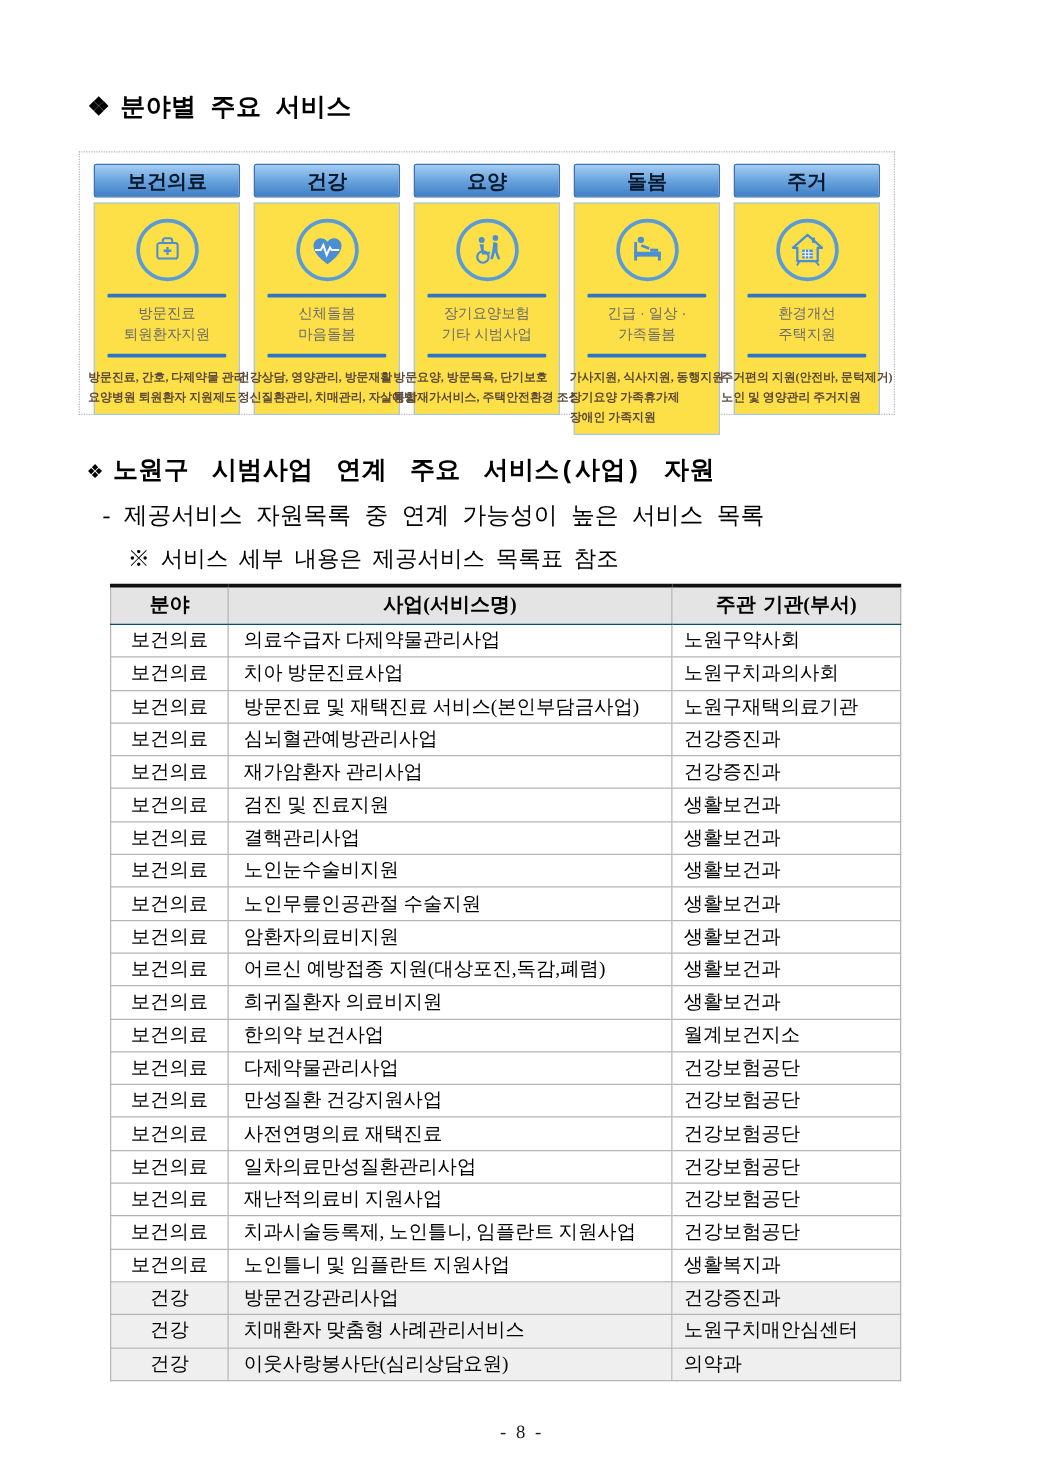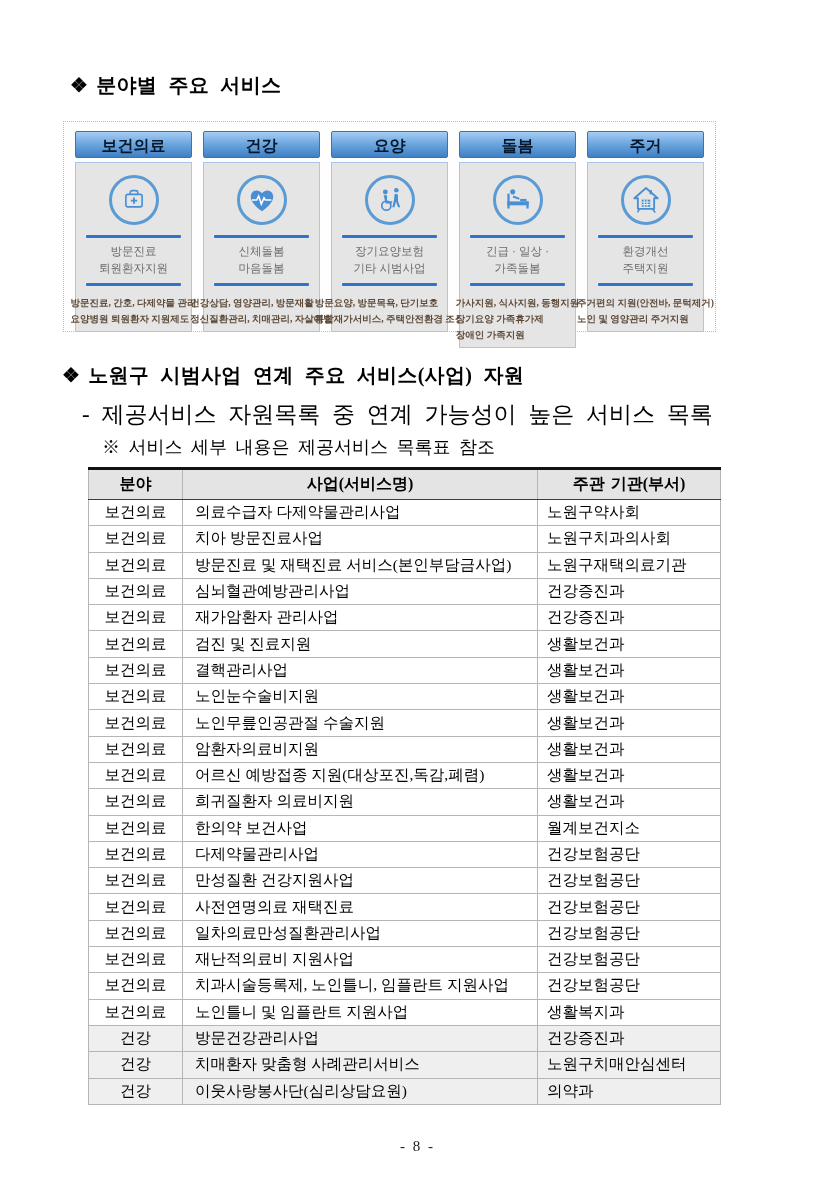--- a/index.html
+++ b/index.html
@@ -16,43 +16,43 @@
     --detail-text-brown:#5D4A38;
   }
   html,body{margin:0;padding:0;}
   body{
     width:835px;height:1180px;background:#ffffff;position:relative;
     font-family:"Liberation Serif","DejaVu Serif",serif;color:#000;
     overflow:hidden;
   }
   .sec-title{position:absolute;font-weight:bold;font-size:20px;word-spacing:6px;letter-spacing:0.3px;white-space:nowrap;}
   #title1{left:70px;top:72px;}
-  #title2{left:62px;top:362px;}
+  #title2{left:70px;top:362px;font-family:Liberation Mono, monospace;}
   .bullet{margin-right:8px;}
-  #subtitle{position:absolute;left:82px;top:399px;font-size:23px;word-spacing:6px;white-space:nowrap;}
+  #subtitle{position:absolute;left:82px;top:399px;font-size:19px;word-spacing:6px;white-space:nowrap;}
   #note{position:absolute;left:102px;top:435px;font-size:18px;word-spacing:4px;white-space:nowrap;}
 
   
   #graphic{
     position:absolute;left:63px;top:121px;width:653px;height:211px;
     box-sizing:border-box;border:1px dotted #b9b9b9;background:#fefefe;
     padding:9px 11px;
   }
   .cards{display:flex;gap:11px;height:100%;}
   .card{flex:1;display:flex;flex-direction:column;min-width:0;}
   .card-header{
     height:27px;line-height:27px;flex:0 0 27px;text-align:center;
     font-family:"Liberation Sans","DejaVu Sans",sans-serif;
     font-weight:bold;font-size:16px;color:#06182e;
     background:linear-gradient(var(--card-header-top) 0%,#6FA8E0 45%,var(--card-header-bottom) 100%);
     border:1px solid var(--card-header-border);border-radius:2px;
     box-sizing:border-box;
   }
   .card-body{
-    flex:1;margin-top:4px;border:1px solid var(--card-border-blue);background:#e5e5e5;
+    flex:1;margin-top:4px;border:1px solid var(--card-border-blue);background:#fde047;
     display:flex;flex-direction:column;align-items:center;
     padding:10px 3px 4px;box-sizing:border-box;
   }
   .icon-circle{
     width:50px;height:50px;flex:0 0 50px;border-radius:50%;
     border:3px solid #5B9BD5;box-sizing:border-box;
     display:flex;align-items:center;justify-content:center;
     color:var(--icon-blue);margin:2px 0 10px;
   }
   .icon-circle svg{display:block;}

